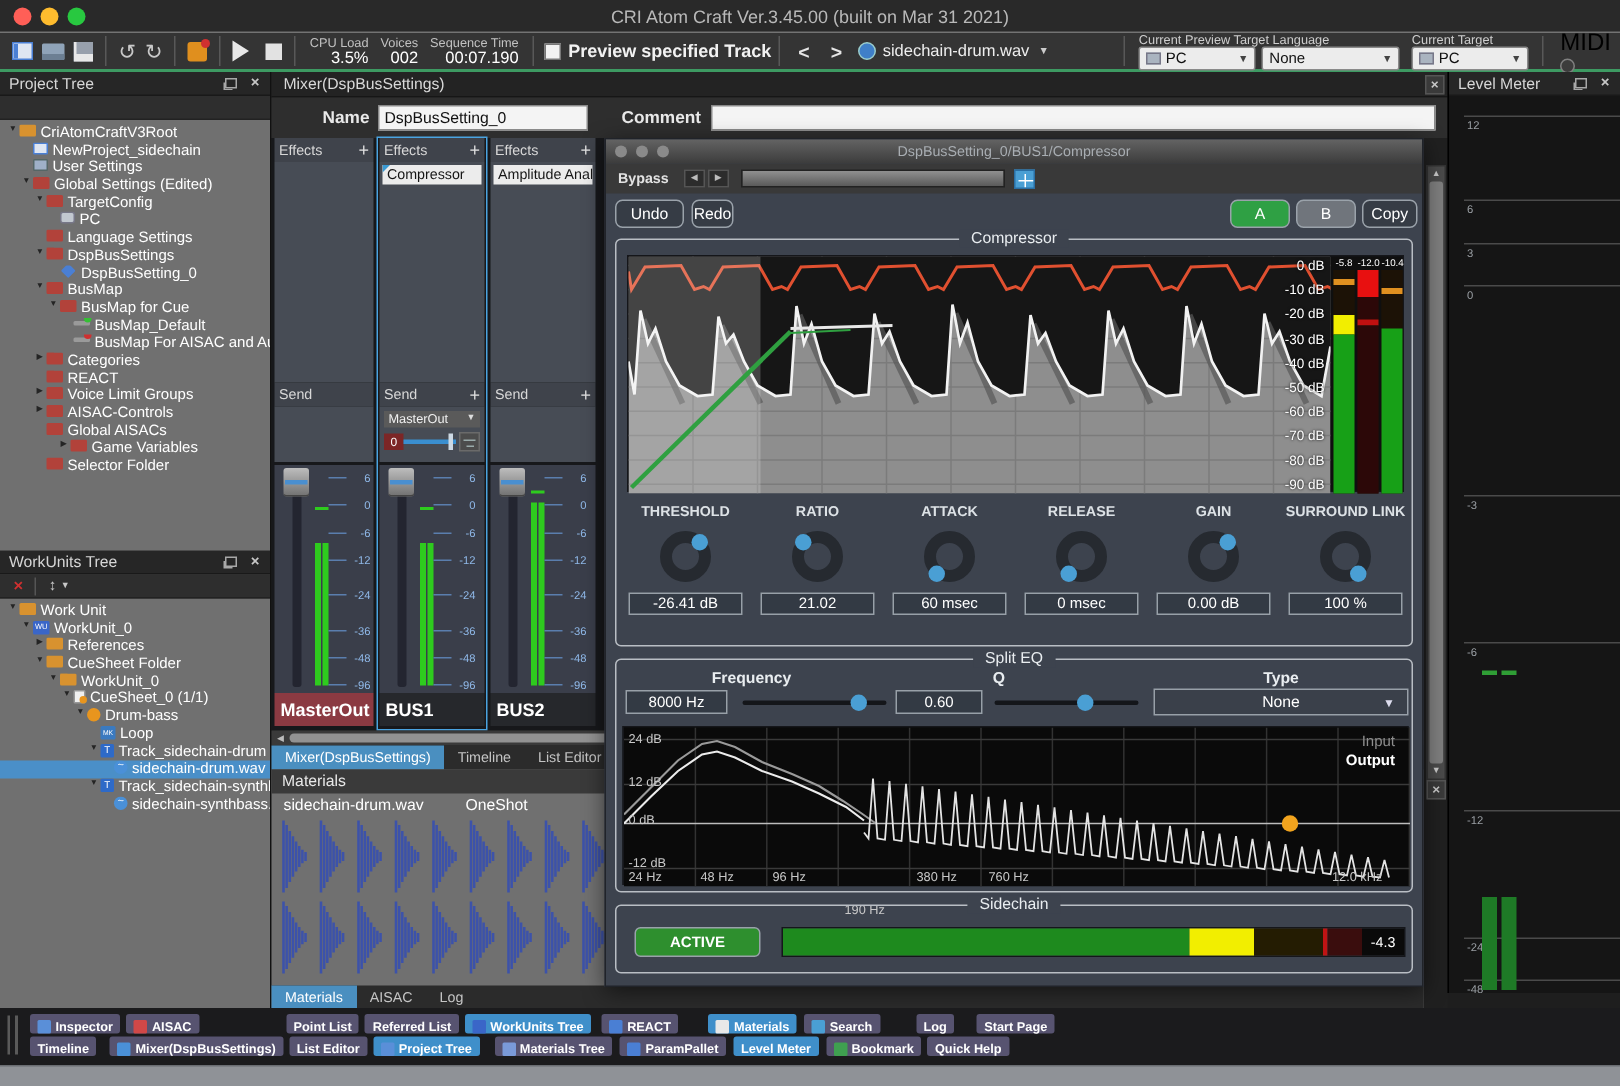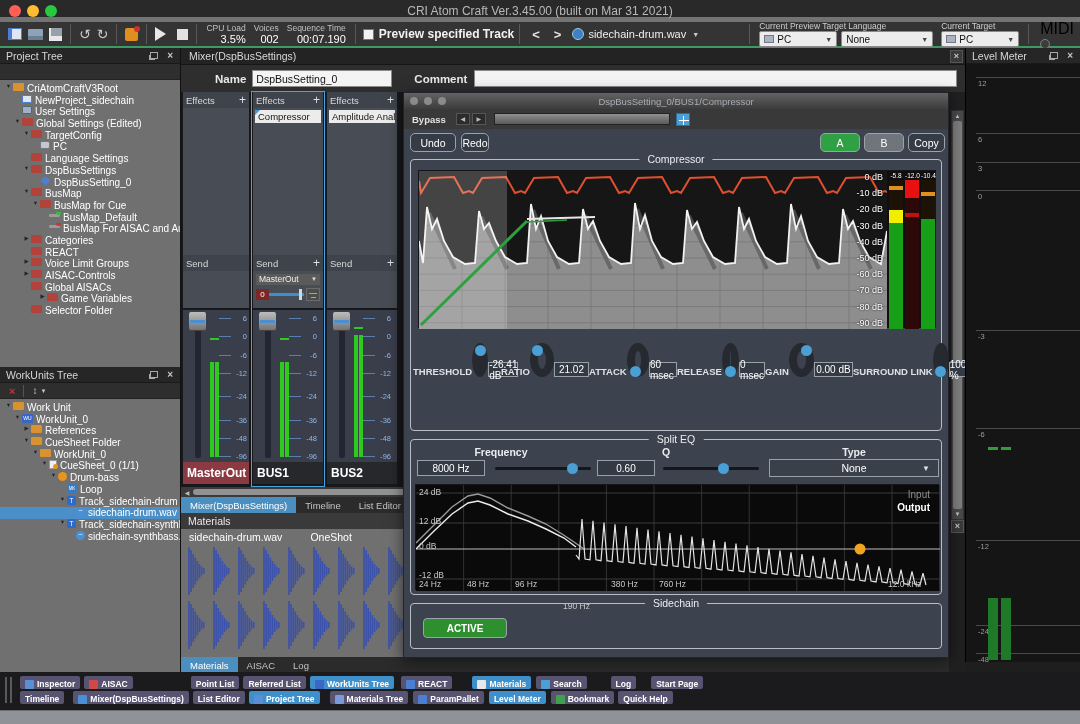--- a/index.html
+++ b/index.html
@@ -1,20 +1,20 @@
 <!DOCTYPE html>
 <html><head>
 <meta charset="utf-8">
 <style>
   *{margin:0;padding:0;box-sizing:border-box}
   html,body{width:1080px;height:724px;overflow:hidden;background:#1e1e1e;
     font-family:"Liberation Sans","DejaVu Sans",sans-serif;-webkit-font-smoothing:antialiased}
   .abs{position:absolute}
   
-  #titlebar{left:0;top:0;width:1080px;height:22px;background:#292929;border-bottom:5px solid #737373}
+  #titlebar{left:0;top:0;width:1080px;height:22px;background:#292929;border-bottom:1px solid #737373}
   .tl{position:absolute;top:5px;width:12px;height:12px;border-radius:50%}
   #title-text{position:absolute;left:0;right:0;top:4px;text-align:center;font-size:12px;color:#b9b9b9}
   
   #toolbar{left:0;top:22px;width:1080px;height:26px;background:#343434;border-bottom:2px solid #3d9a62;display:flex;align-items:center}
   .tsep{width:1px;height:20px;background:#585858;margin:0 5px;flex:none}
   .tbico{flex:none;margin:0 3px}
   .ic-new{width:14px;height:12px;background:#dfe6f2;border:1px solid #4a7fd4;box-shadow:inset 3px 0 0 #4a7fd4}
   .ic-open{width:15px;height:11px;background:#8fa3b8;border-radius:1px;box-shadow:inset 0 -4px 0 #6c7f93}
   .ic-save{width:13px;height:13px;background:#98a0ac;box-shadow:inset 2px -5px 0 #e8e8e8}
   .ic-undo,.ic-redo{color:#c9c9c9;font-size:14px;line-height:14px}
@@ -133,21 +133,21 @@
   .wbtn{height:19px;border-radius:5px;border:1px solid #9aa2aa;background:#363c45;color:#fff;font-size:10.5px;display:flex;align-items:center;justify-content:center}
   .fset{position:absolute;border:1px solid #b9bec4;border-radius:4px}
   .leg{position:absolute;top:-7px;left:50%;transform:translateX(-50%);background:#3d434e;padding:0 8px;font-size:10.5px;color:#e9edf0;white-space:nowrap}
   #graphbox{position:absolute;left:7px;top:10px;width:518px;height:158px;background:#0f0f0f;border:1px solid #15161a}
   .dbl{position:absolute;right:52px;transform:translateY(-50%);font-size:9px;color:#fff;text-shadow:0 0 2px #000;white-space:nowrap}
   #cmeters{position:absolute;left:470px;top:0;width:46px;height:158px;display:flex;gap:2px}
   .cmcol{width:14px;display:flex;flex-direction:column}
   .cmval{height:9px;font-size:6.5px;color:#fff;text-align:center;line-height:9px;white-space:nowrap}
   .cmbar{flex:1;position:relative;background:#1c1206}
   .seg{position:absolute;left:0;width:100%}
-  .kgroup{position:absolute;width:88px;display:flex;flex-direction:row;align-items:flex-end}
+  .kgroup{position:absolute;width:88px;display:flex;flex-direction:column;align-items:center}
   .klab{font-size:9.5px;font-weight:bold;color:#dde2e6;white-space:nowrap}
   .knob{width:34px;height:34px;border-radius:50%;border:8px solid #262a30;margin-top:7px;position:relative}
   .kdot{position:absolute;width:11px;height:11px;border-radius:50%;background:#4a9fd4}
   .kdot.ne{right:-6px;top:-6px}.kdot.nw{left:-6px;top:-6px}.kdot.sw{left:-5px;bottom:-8px}.kdot.se{right:-5px;bottom:-8px}
   .vbox{margin-top:7px;width:76px;height:15px;background:#333a44;border:1px solid #98a0a8;color:#fff;font-size:10px;display:flex;align-items:center;justify-content:center}
   .eqlab{position:absolute;width:100px;text-align:center;font-size:10.5px;font-weight:bold;color:#e9edf0}
   .eqfield{position:absolute;height:16px;background:#333a44;border:1px solid #98a0a8;color:#fff;font-size:10px;display:flex;align-items:center;justify-content:center}
   .eqslider{position:absolute;height:3px;background:#14161a;border-radius:2px}
   .eqdot{position:absolute;top:-4px;width:11px;height:11px;border-radius:50%;background:#4a9fd4}
   #typesel{position:absolute;height:18px;background:#3a404a;border:1px solid #98a0a8;color:#fff;font-size:10.5px;display:flex;align-items:center;justify-content:center}
@@ -1303,20 +1303,28 @@
             <span class="speclab" style="left: 472px; top: 94px;">12.0 kHz</span>
           </div>
         <span class="speclab" style="right:8px;top:4px;color:#8d8d8d;font-size:10px">Input</span>
         <span class="speclab" style="right:8px;top:17px;color:#fff;font-size:10px;font-weight:bold">Output</span>
       </div>
     </div>
 
     <div class="fset" style="left:6px;top:510px;width:532px;height:46px">
       <span class="leg">Sidechain</span>
       <div id="sc-active">ACTIVE</div>
+      <div id="sc-meter">
+        <span style="width:272px;background:#1e8a1e"></span>
+        <span style="width:44px;background:#f2ee00"></span>
+        <span style="width:46px;background:#241c02"></span>
+        <span style="width:3px;background:#c01414"></span>
+        <span style="width:23px;background:#3a0d0d"></span>
+        <span class="mval">-4.3</span>
+      </div>
     </div>
   </div>
 </div>
 
 <div class="abs" id="level-panel">
   <div class="phdr">
     <span class="pt">Level Meter</span>
     <span class="flo"></span>
     <span class="clx">×</span>
   </div>

